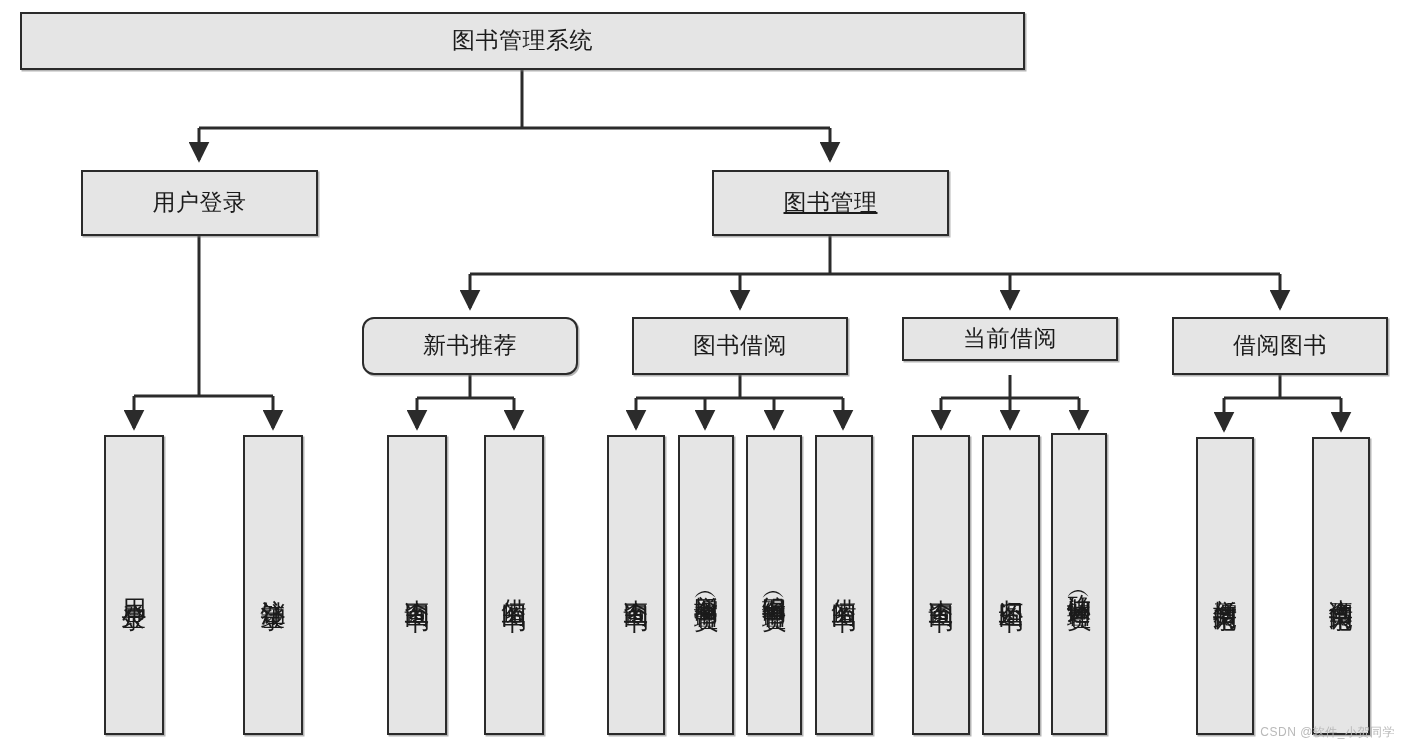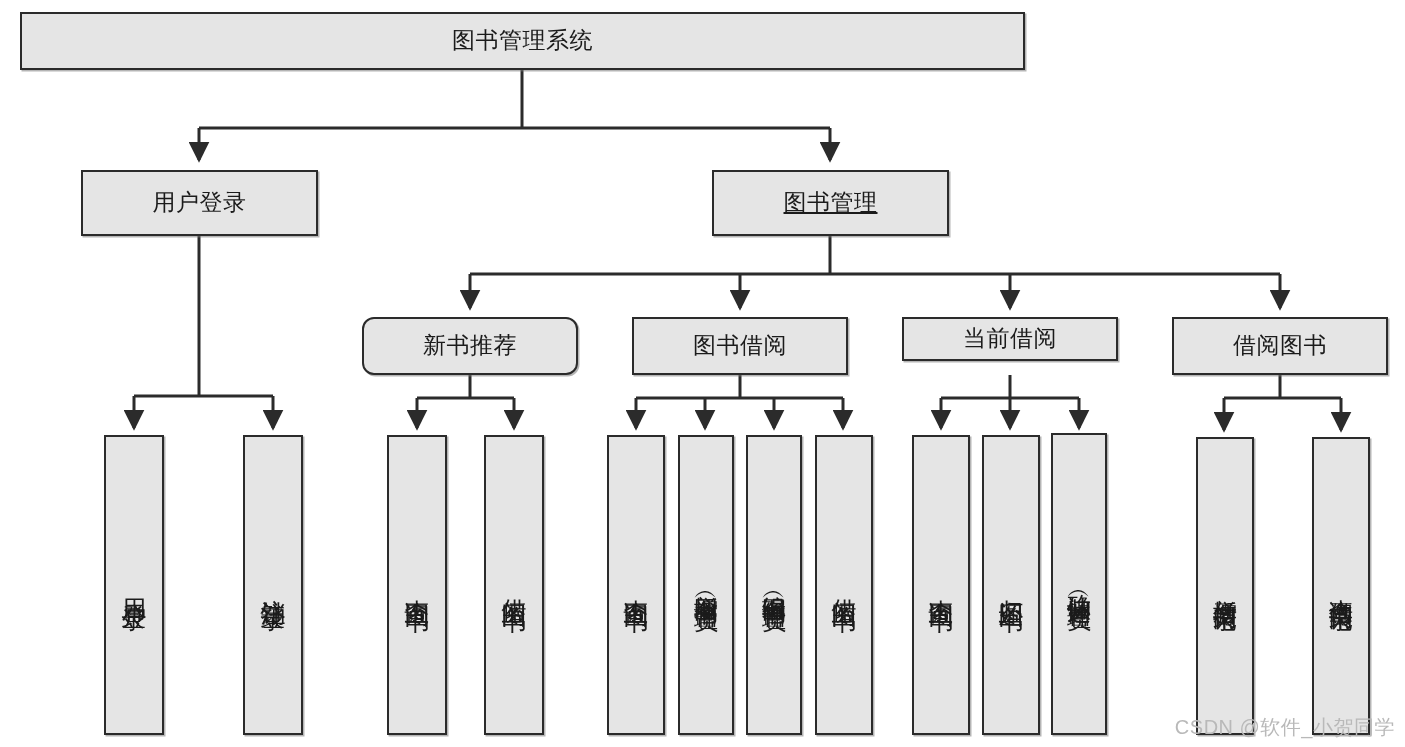--- a/index.html
+++ b/index.html
@@ -59,21 +59,21 @@
     white-space: nowrap;
   }
   .node.vert.narrow .label {
     font-size: 24px;
     letter-spacing: 2px;
   }
   #watermark {
     position: absolute;
     right: 10px;
     bottom: 6px;
-    font-size: 20px;
+    font-size: 12px;
     color: #b9b9b9;
     letter-spacing: 0.5px;
     white-space: nowrap;
   }
 </style>
 </head>
 <body>
 
 <div id="canvas">
 

